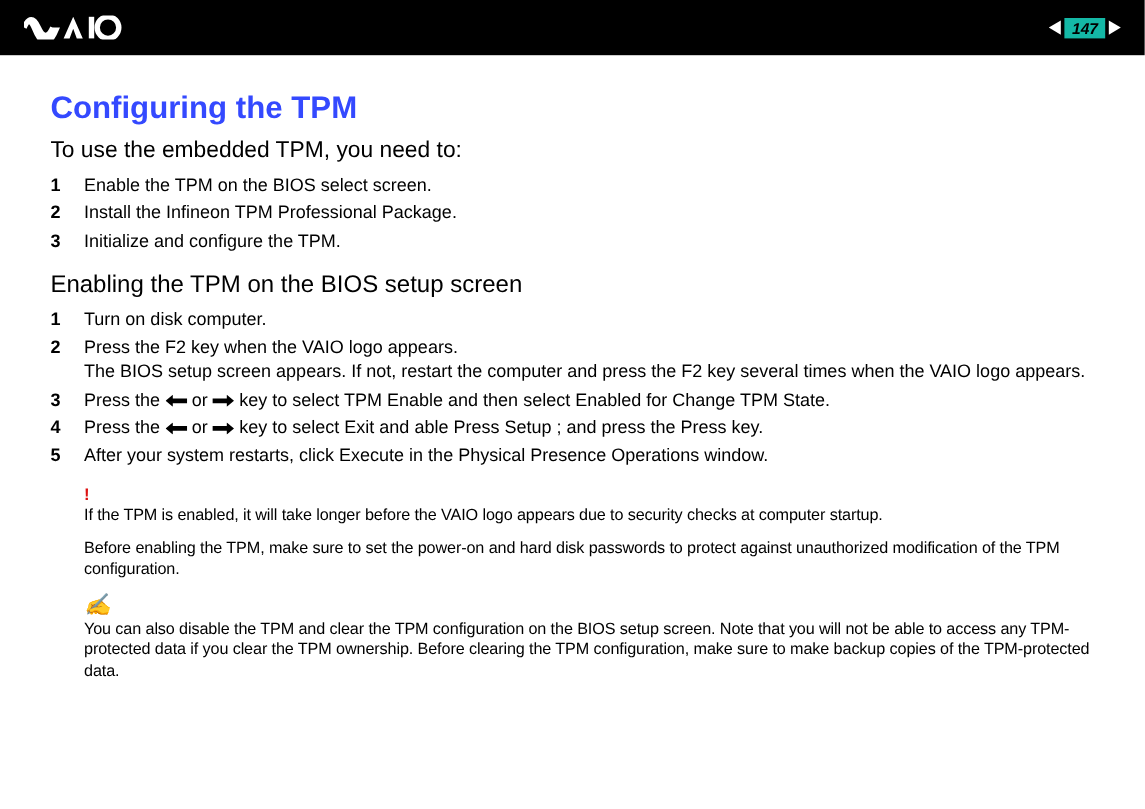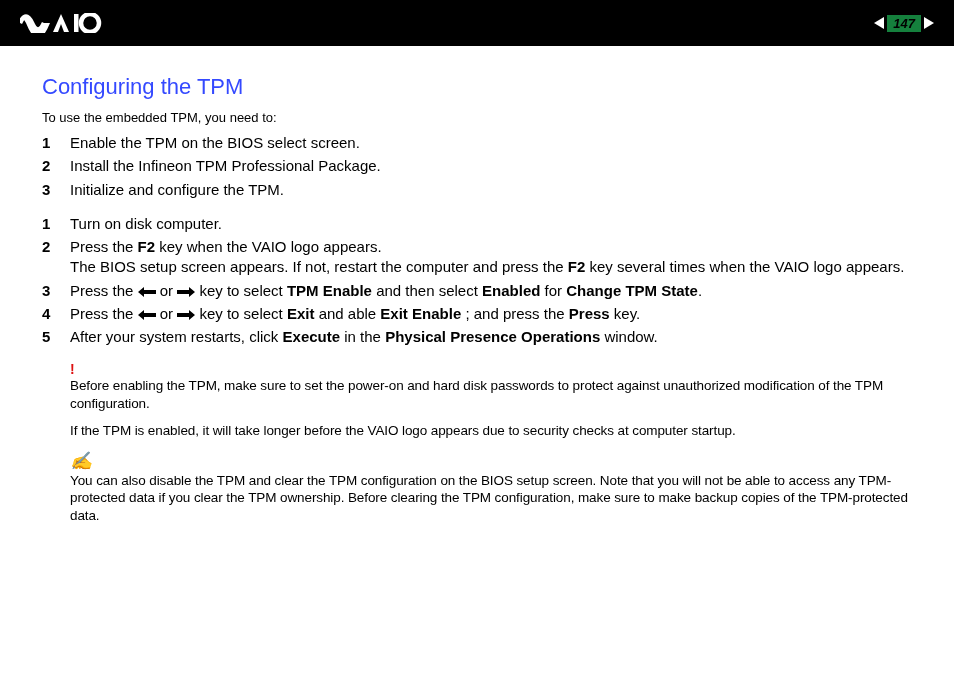--- a/index.html
+++ b/index.html
@@ -42,43 +42,43 @@
     gap: 3px;
   }
   .pager-arrow {
     width: 0; height: 0;
     border-top: 6px solid transparent;
     border-bottom: 6px solid transparent;
   }
   .pager-left  { border-right: 10px solid #fff; }
   .pager-right { border-left: 10px solid #fff; }
   .pager-num {
-    background: #15803d;
+    background: #14b8a6;
     color: #000;
     font-style: italic;
     font-weight: bold;
     font-size: 13px;
     padding: 1px 6px;
   }
   .section-name {
     font-weight: bold;
     font-size: 13px;
   }
   
   .content {
     padding: 24px 30px 0 42px;
   }
   h1.blue {
     color: #3449ff;
-    font-size: 22px;
-    font-weight: 400;
+    font-size: 26px;
+    font-weight: 700;
     margin: 4px 0 10px 0;
   }
   p.intro {
-    font-size: 13px;
+    font-size: 19px;
     margin: 0 0 8px 0;
   }
   .num-list { margin: 0 0 14px 0; }
   .num-item {
     display: flex;
     font-size: 15px;
     margin: 3px 0;
     line-height: 1.35;
   }
   .num-item .n {
@@ -118,21 +118,21 @@
     font-stretch: condensed;
   }
   .note.condensed { letter-spacing: -0.1px; }
   .pencil {
     color: #2a5bd7;
     font-size: 18px;
     font-style: italic;
     margin: 4px 0 0 0;
     font-family: "Segoe Script", cursive;
   }
-  b { font-weight: bold; }
+  b { font-weight: normal; }
 </style>
 </head>
 <body>
 
 <div class="header">
   <div class="logo">
     <svg viewBox="0 0 220 40" width="110" fill="#fff">
 
       <path d="M0 20 Q12 -6 24 20 Q36 46 48 20 L60 20 Q48 50 36 50 Q24 50 12 20 Q6 6 0 20 Z" fill="#fff"></path>
       <path d="M0 20 Q12 -6 24 20 Q36 46 48 20" stroke="#fff" stroke-width="9" fill="none"></path>
@@ -166,20 +166,21 @@
     <div class="num-item">
       <span class="n">2</span>
       <span class="t">Install the Infineon TPM Professional Package.</span>
     </div>
     <div class="num-item">
       <span class="n">3</span>
       <span class="t">Initialize and configure the TPM.</span>
     </div>
   </div>
 
+  <h2 class="black">Enabling the TPM on the BIOS setup screen</h2>
 
   <div class="num-list">
 
     <div class="num-item">
       <span class="n">1</span>
       <span class="t">Turn on disk computer.</span>
     </div>
 
     <div class="num-item">
       <span class="n">2</span>
@@ -211,37 +212,37 @@
       <span class="t">
         <span>Press the </span>
         <svg class="inline-arrow" viewBox="0 0 18 10">
             <path d="M18 3 L6 3 L6 0 L0 5 L6 10 L6 7 L18 7 Z" fill="#000"></path>
           </svg>
         <span> or </span>
         <svg class="inline-arrow" viewBox="0 0 18 10">
             <path d="M0 3 L12 3 L12 0 L18 5 L12 10 L12 7 L0 7 Z" fill="#000"></path>
           </svg>
         <span> key to select </span><b>Exit</b>
-        <span> and able </span><b>Exit Enable</b>
+        <span> and able </span><b>Press Setup</b>
         <span>; and press the </span><b>Press</b>
         <span> key.</span>
       </span>
     </div>
 
     <div class="num-item">
       <span class="n">5</span>
       <span class="t">
         <span>After your system restarts, click </span><b>Execute</b>
         <span> in the </span><b>Physical Presence Operations</b>
         <span> window.</span>
       </span>
     </div>
   </div>
 
   <div class="notes">
     <div class="bang">!</div>
+    <p class="note condensed">If the TPM is enabled, it will take longer before the VAIO logo appears due to security checks at computer startup.</p>
     <p class="note condensed">Before enabling the TPM, make sure to set the power-on and hard disk passwords to protect against unauthorized modification of the TPM configuration.</p>
-    <p class="note condensed">If the TPM is enabled, it will take longer before the VAIO logo appears due to security checks at computer startup.</p>
     <div class="pencil">✍</div>
     <p class="note condensed">You can also disable the TPM and clear the TPM configuration on the BIOS setup screen. Note that you will not be able to access any TPM-protected data if you clear the TPM ownership. Before clearing the TPM configuration, make sure to make backup copies of the TPM-protected data.</p>
   </div>
 
 </div>
 
 </body></html>

